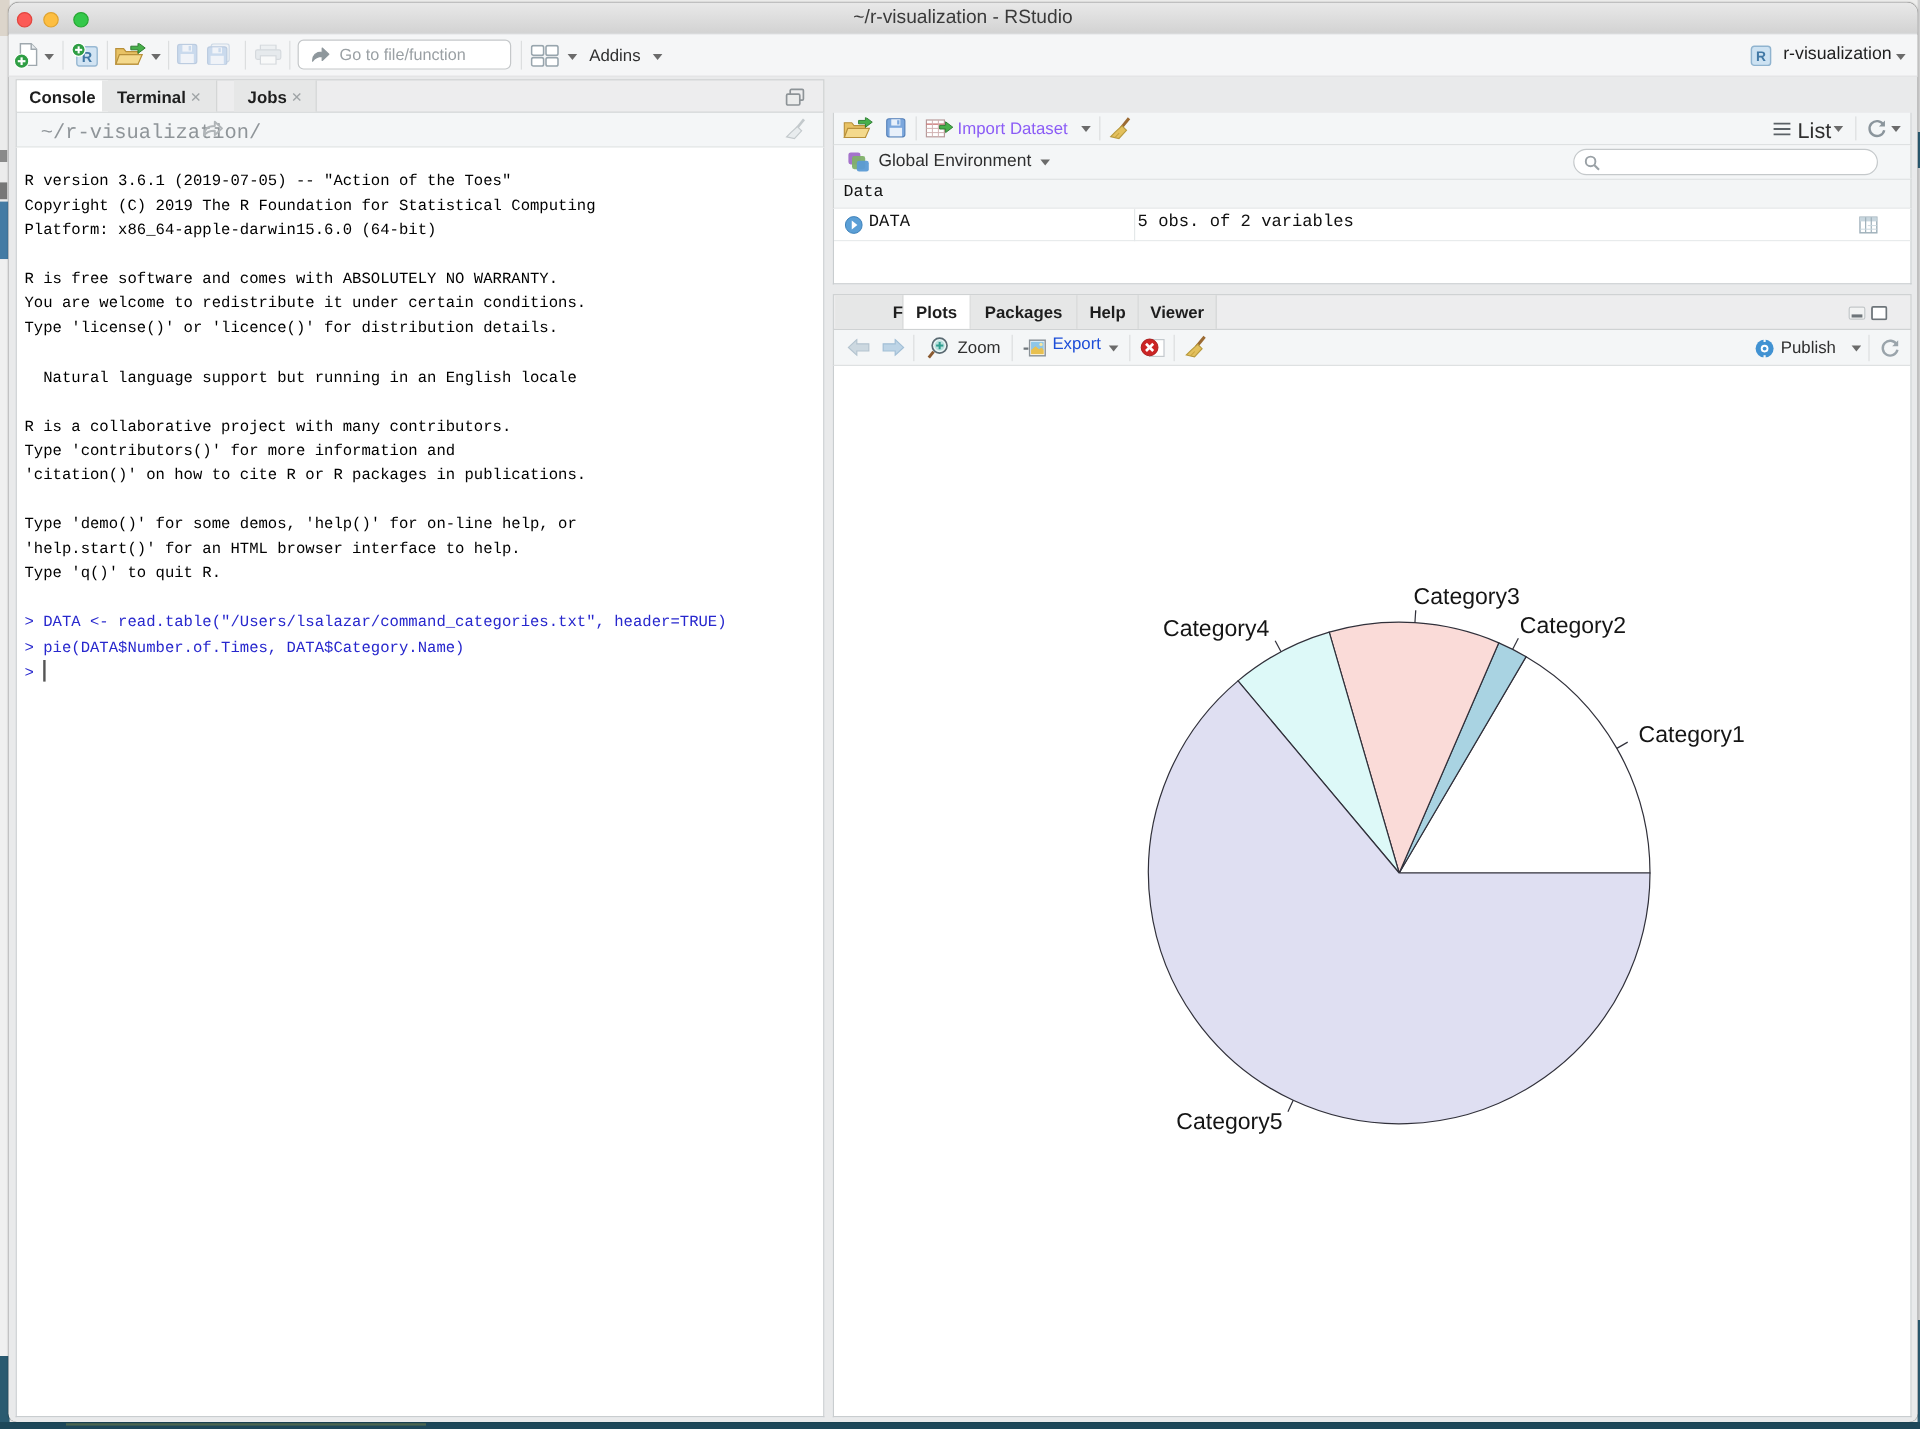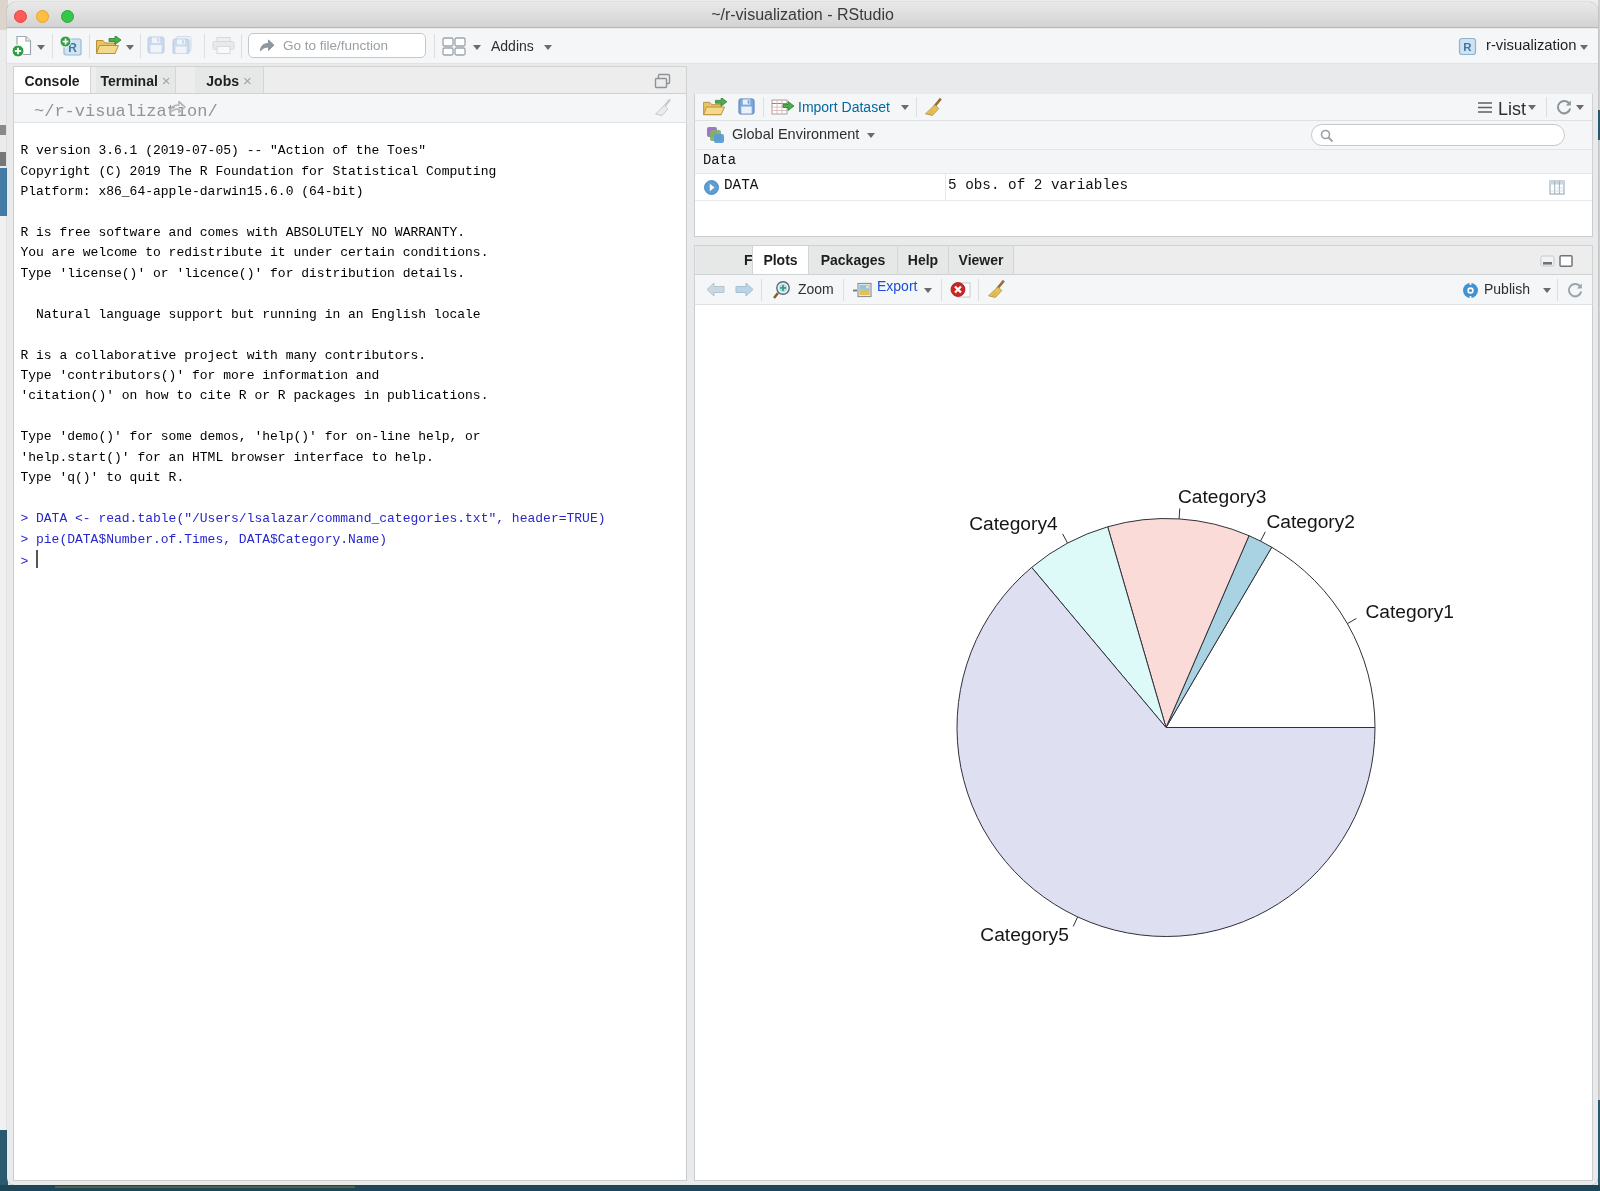--- a/index.html
+++ b/index.html
@@ -123,21 +123,21 @@
       <rect x="1.5" y="1.5" width="16" height="16" rx="2.5" fill="#cde2f2" stroke="#8fb3cf" stroke-width="1.2"></rect>
       <text x="9.5" y="14" text-anchor="middle" font-size="11.5" font-weight="bold" fill="#4178a5" font-family="Liberation Sans, sans-serif">R</text>
     </svg>
     <span class="abs" style="left:1479px;top:8px;font-size:14.8px;color:#1f1f1f;">r-visualization</span>
     <div class="abs caret" style="left:1573px;top:16px;"></div>
   </div>
 
   <div class="abs" id="consolePanel" style="left:6px;top:61px;width:674px;height:1118px;">
     <div class="abs tabbar" style="left:0;top:3px;width:100%;height:28px;border:1px solid #cfd2d3;border-bottom:1px solid #cfd2d3;">
       <div class="tab active" style="left:0px;width:77px;line-height:28px;">Console</div>
-      <div class="tab" style="left:82px;width:80px;line-height:28px;">Terminal <span class="x">×</span></div>
+      <div class="tab" style="left:71px;width:96px;line-height:28px;">Terminal <span class="x">×</span></div>
       <div class="tab" style="left:181px;width:69px;line-height:28px;">Jobs <span class="x">×</span></div>
       <svg class="abs" style="left:640px;top:6px;" width="17" height="16" viewBox="0 0 17 16">
           <rect x="4.5" y="1.5" width="11" height="9" rx="1" fill="none" stroke="#8d9397" stroke-width="1.4"></rect>
           <rect x="1.5" y="5.5" width="11" height="9" rx="1" fill="#ebecec" stroke="#8d9397" stroke-width="1.4"></rect>
         </svg>
     </div>
     <div class="abs ptool" style="left:0;top:31px;width:100%;height:29px;border-left:1px solid #cfd2d3;border-right:1px solid #cfd2d3;">
       <span class="abs mono" style="left:20px;top:7.5px;font-size:17px;color:#8f9599;">~/r-visualization/</span>
       <svg class="abs" style="left:153px;top:5px;" width="20" height="18" viewBox="0 0 20 18">
           <path d="M3 14 C3 8 7 6 12 6 L12 2.5 L18 8 L12 13.5 L12 10 C8 10 5 11 3 14 Z" fill="none" stroke="#b0b5b8" stroke-width="1.6" stroke-linejoin="round"></path>
@@ -188,21 +188,21 @@
       <div class="abs sep" style="left:68px;top:3px;height:20px;"></div>
       <svg class="abs" style="left:76px;top:5px;" width="24" height="17" viewBox="0 0 24 17">
         <rect x="1" y="1" width="15" height="14" fill="#fff" stroke="#b89a9a" stroke-width="1"></rect>
         <line x1="1" y1="4.5" x2="16" y2="4.5" stroke="#c86a6a" stroke-width="1"></line>
         <line x1="1" y1="8" x2="16" y2="8" stroke="#d0b0b0" stroke-width="0.8"></line>
           <line x1="1" y1="11.5" x2="16" y2="11.5" stroke="#d0b0b0" stroke-width="0.8"></line>
         <line x1="6" y1="1" x2="6" y2="15" stroke="#d0b0b0" stroke-width="0.8"></line>
           <line x1="11" y1="1" x2="11" y2="15" stroke="#d0b0b0" stroke-width="0.8"></line>
         <path d="M12 5.5 L17 5.5 L17 2.5 L23 7 L17 11.5 L17 8.5 L12 8.5 Z" fill="#47b04b" stroke="#2d7a30" stroke-width="0.8"></path>
       </svg>
-      <span class="abs" style="left:103px;top:5px;font-size:14px;color:#0369a1;">Import Dataset</span>
+      <span class="abs" style="left:103px;top:5px;font-size:14px;color:#8b5cf6;">Import Dataset</span>
       <div class="abs caret" style="left:206px;top:11px;"></div>
       <div class="abs sep" style="left:221px;top:3px;height:20px;"></div>
       <svg class="abs" style="left:229px;top:3px;" width="20" height="20" viewBox="0 0 19 19">
           <line x1="16" y1="1.5" x2="9.5" y2="9.5" stroke="#9b6a32" stroke-width="2.4"></line>
           <path d="M10.5 7.5 L14 11 L8 17.5 L1.5 16 L5 12.5 Z" fill="#e3c05c" stroke="#b89a3e" stroke-width="0.9"></path>
           <line x1="5" y1="16.6" x2="8.2" y2="13.2" stroke="#c9a23e" stroke-width="0.8"></line>
         </svg>
       <svg class="abs" style="left:782px;top:7px;" width="16" height="13" viewBox="0 0 16 13">
           <g stroke="#5a6166" stroke-width="1.6">
             <line x1="1" y1="2" x2="15" y2="2"></line>

